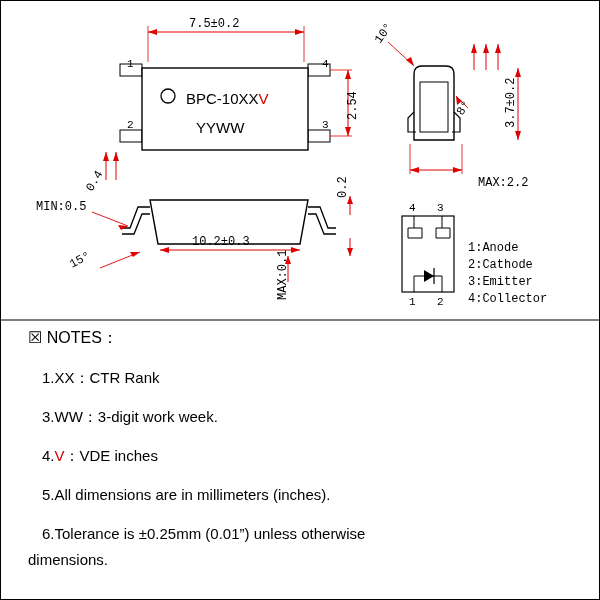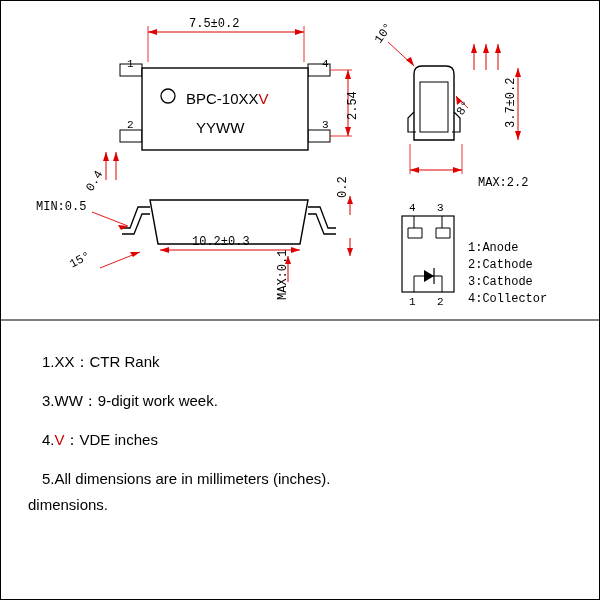--- a/index.html
+++ b/index.html
@@ -179,33 +179,37 @@
     <text class="lbl" x="409" y="305" font-size="11" fill="#000">1</text>
     <text class="lbl" x="437" y="305" font-size="11" fill="#000">2</text>
   </g>
 
   <line x1="1" y1="320" x2="599" y2="320" stroke="#000" stroke-width="1"></line>
 </svg>
 
 <div class="pinlist">
   <div>1:Anode</div>
   <div>2:Cathode</div>
-  <div>3:Cathode</div>
+  <div>3:Emitter</div>
   <div>4:Collector</div>
 </div>
 
 <div class="notes">
+  <div class="hdr">☒ NOTES：</div>
   <div class="item">
     <span>1.</span><span>XX：CTR Rank</span>
   </div>
   <div class="item">
-    <span>3.</span><span>WW：9-digit work week.</span>
+    <span>3.</span><span>WW：3-digit work week.</span>
   </div>
   <div class="item">
     <span>4.</span><span class="vde">V</span><span>：VDE inches</span>
   </div>
   <div class="item">
     <span>5.</span><span>All dimensions are in millimeters (inches).</span>
+  </div>
+  <div class="item">
+    <span>6.</span><span>Tolerance is ±0.25mm (0.01”) unless otherwise</span>
   </div>
   <div style="padding-left:0;">
     <span>dimensions.</span>
   </div>
 </div>
 
 </body></html>

